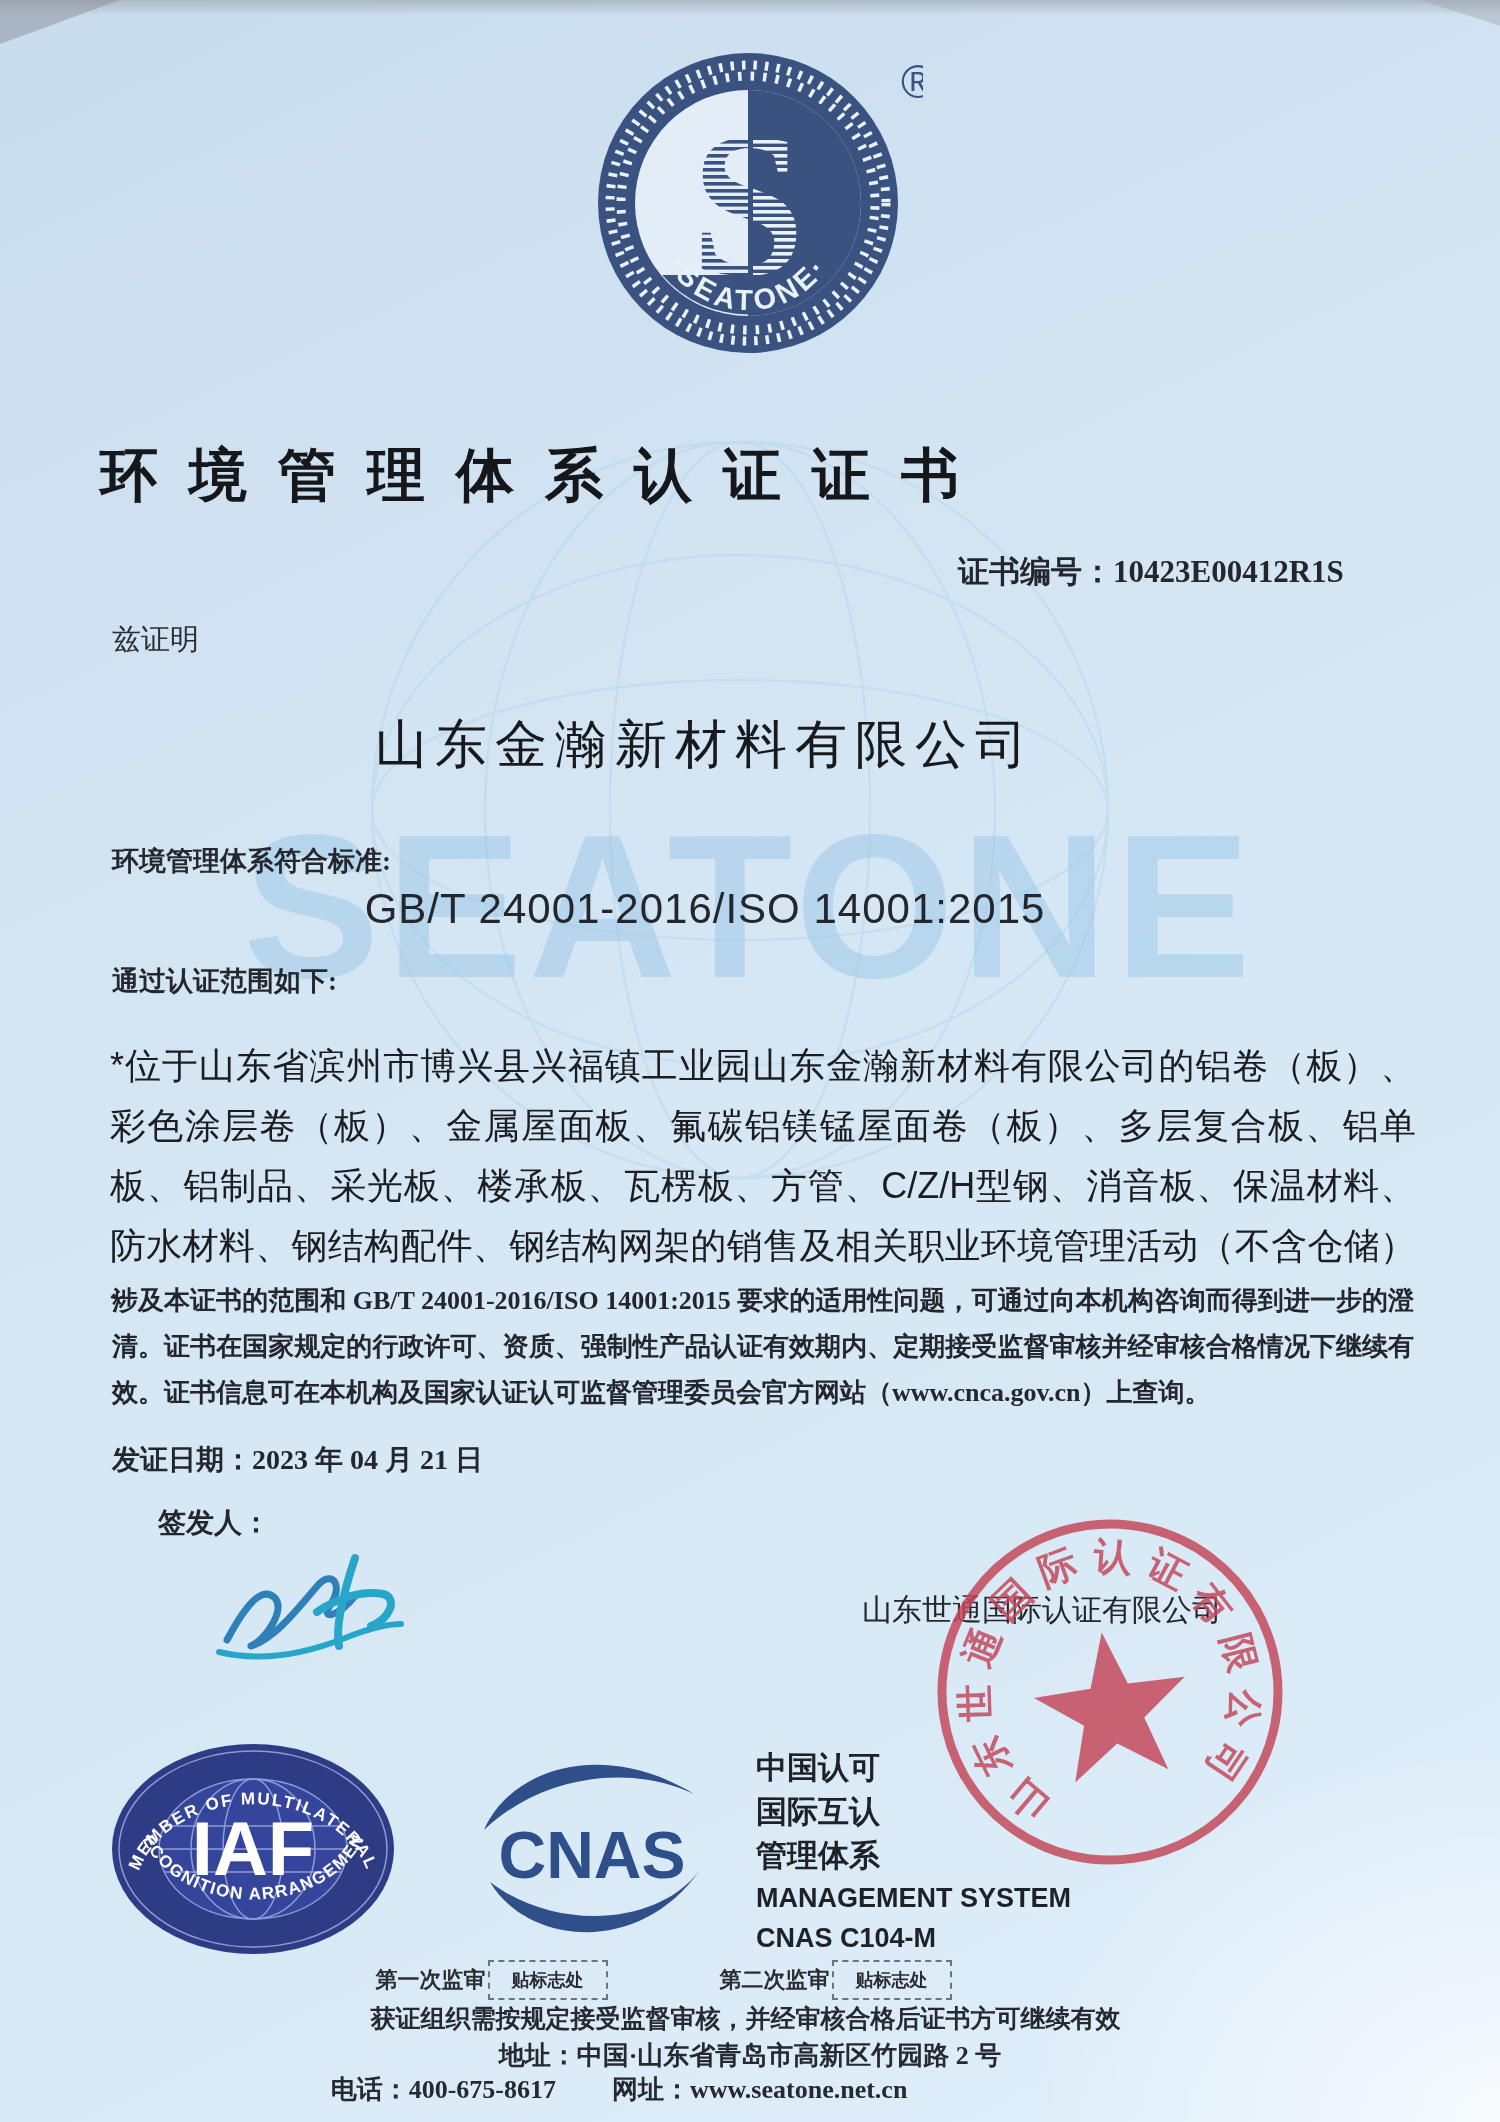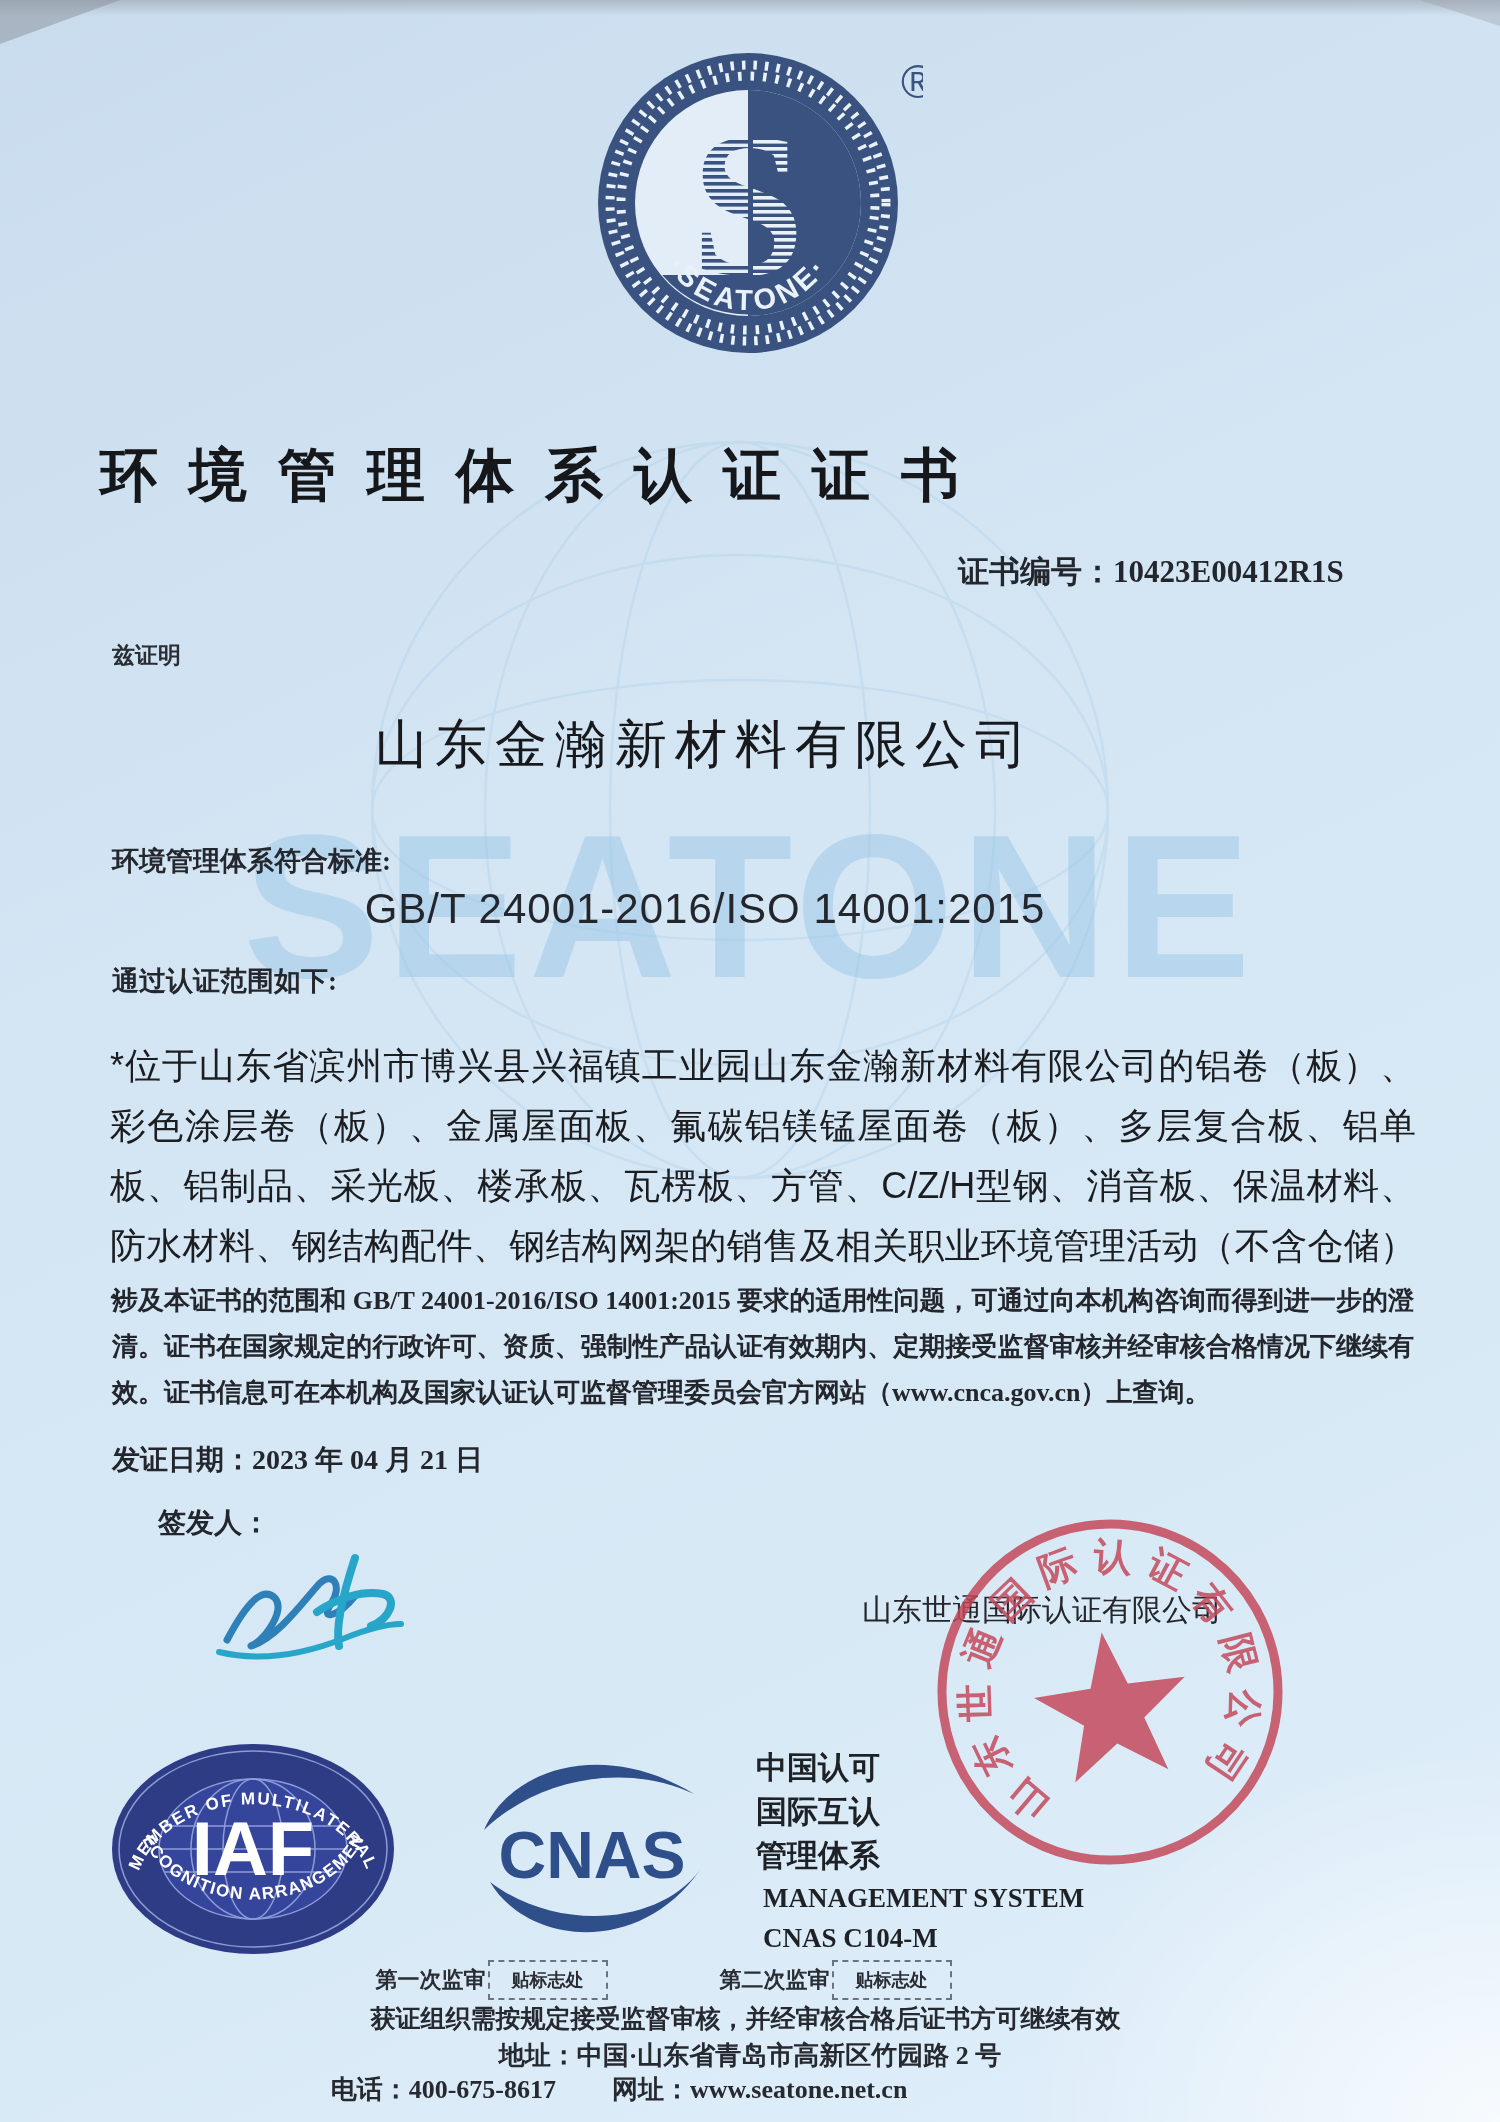--- a/index.html
+++ b/index.html
@@ -24,21 +24,21 @@
     background:radial-gradient(ellipse at 100% 100%,rgba(255,255,255,.75),rgba(255,255,255,0) 65%);}
   
   .wm-globe{left:260px;top:420px;opacity:.5;}
   .wm-text{left:0;top:788px;width:1500px;text-align:center;
     font-family:"Liberation Sans",sans-serif;font-weight:bold;
     font-size:205px;letter-spacing:6px;color:rgba(142,193,229,.42);white-space:nowrap;}
   
   .title{left:100px;top:437px;font-family:"Liberation Sans",sans-serif;
     font-weight:bold;font-size:58px;letter-spacing:31px;color:#15171a;white-space:nowrap;}
   .certno{left:958px;top:551px;font-size:31px;font-weight:bold;color:#23262c;white-space:nowrap;}
-  .certify{left:112px;top:640px;font-size:23px;color:#2a2d33;font-weight:bold;}
+  .certify{left:112px;top:620px;font-size:29px;color:#2a2d33;}
   .company{left:120px;top:710px;width:1170px;text-align:center;
     font-family:"Liberation Sans",sans-serif;font-size:52px;letter-spacing:8px;color:#17191d;}
   .std-label{left:112px;top:843px;font-size:27px;font-weight:bold;color:#24272d;}
   .std-value{left:120px;top:885px;width:1170px;text-align:center;
     font-family:"Liberation Sans",sans-serif;font-size:42px;color:#23262c;letter-spacing:1px;}
   .scope-label{left:112px;top:963px;font-size:27px;font-weight:bold;color:#24272d;font-family:Liberation Serif, serif;}
   .scope{left:110px;top:1036px;width:1306px;
     font-family:"Liberation Sans",sans-serif;font-size:36px;line-height:60px;
     text-align:justify;color:#1b1d21;}
   .disclaimer{left:112px;top:1278px;width:1302px;
@@ -47,22 +47,22 @@
   .d-issue{left:112px;}
   .d-valid{left:756px;}
   .signer{left:158px;top:1504px;font-size:28px;font-weight:bold;color:#23262c;text-align:right;}
   .signature{left:205px;top:1540px;}
   .issuer{left:862px;top:1590px;font-size:30px;color:#24262b;white-space:nowrap;z-index:1;}
   .stamp{left:930px;top:1512px;opacity:.84;z-index:2;transform:rotate(-8deg);}
   
   .iaf{left:110px;top:1742px;}
   .cnas{left:476px;top:1750px;}
   .acc-cn{left:756px;top:1746px;font-size:31px;font-weight:bold;line-height:44px;color:#1e2126;}
-  .acc-en{left:756px;top:1878px;font-family:Liberation Serif, serif;
-    font-size:27px;font-weight:bold;line-height:40px;color:#1e2126;white-space:nowrap;margin-left:7px;}
+  .acc-en{left:756px;top:1878px;font-family:Liberation Sans, sans-serif;
+    font-size:27px;font-weight:bold;line-height:40px;color:#1e2126;white-space:nowrap;}
   
   .audit-row{left:12px;top:1960px;width:1303px;display:flex;justify-content:center;
     align-items:center;gap:2px;font-size:22px;font-weight:bold;color:#2a2d33;}
   .audit-gap{width:108px;}
   .sticker-box{border:2px dashed #6a737f;padding:6px 22px;font-size:18px;font-weight:bold;color:#2a2d33;}
   .note{left:0;top:2002px;width:1491px;text-align:center;font-size:25px;font-weight:bold;color:#26292f;}
   .address{left:0;top:2038px;width:1500px;text-align:center;font-size:26px;font-weight:bold;color:#26292f;}
   .contact{left:0;top:2072px;width:1238px;display:flex;justify-content:center;gap:56px;
     font-size:26px;font-weight:bold;color:#26292f;}
   .contact span{white-space:nowrap;}

